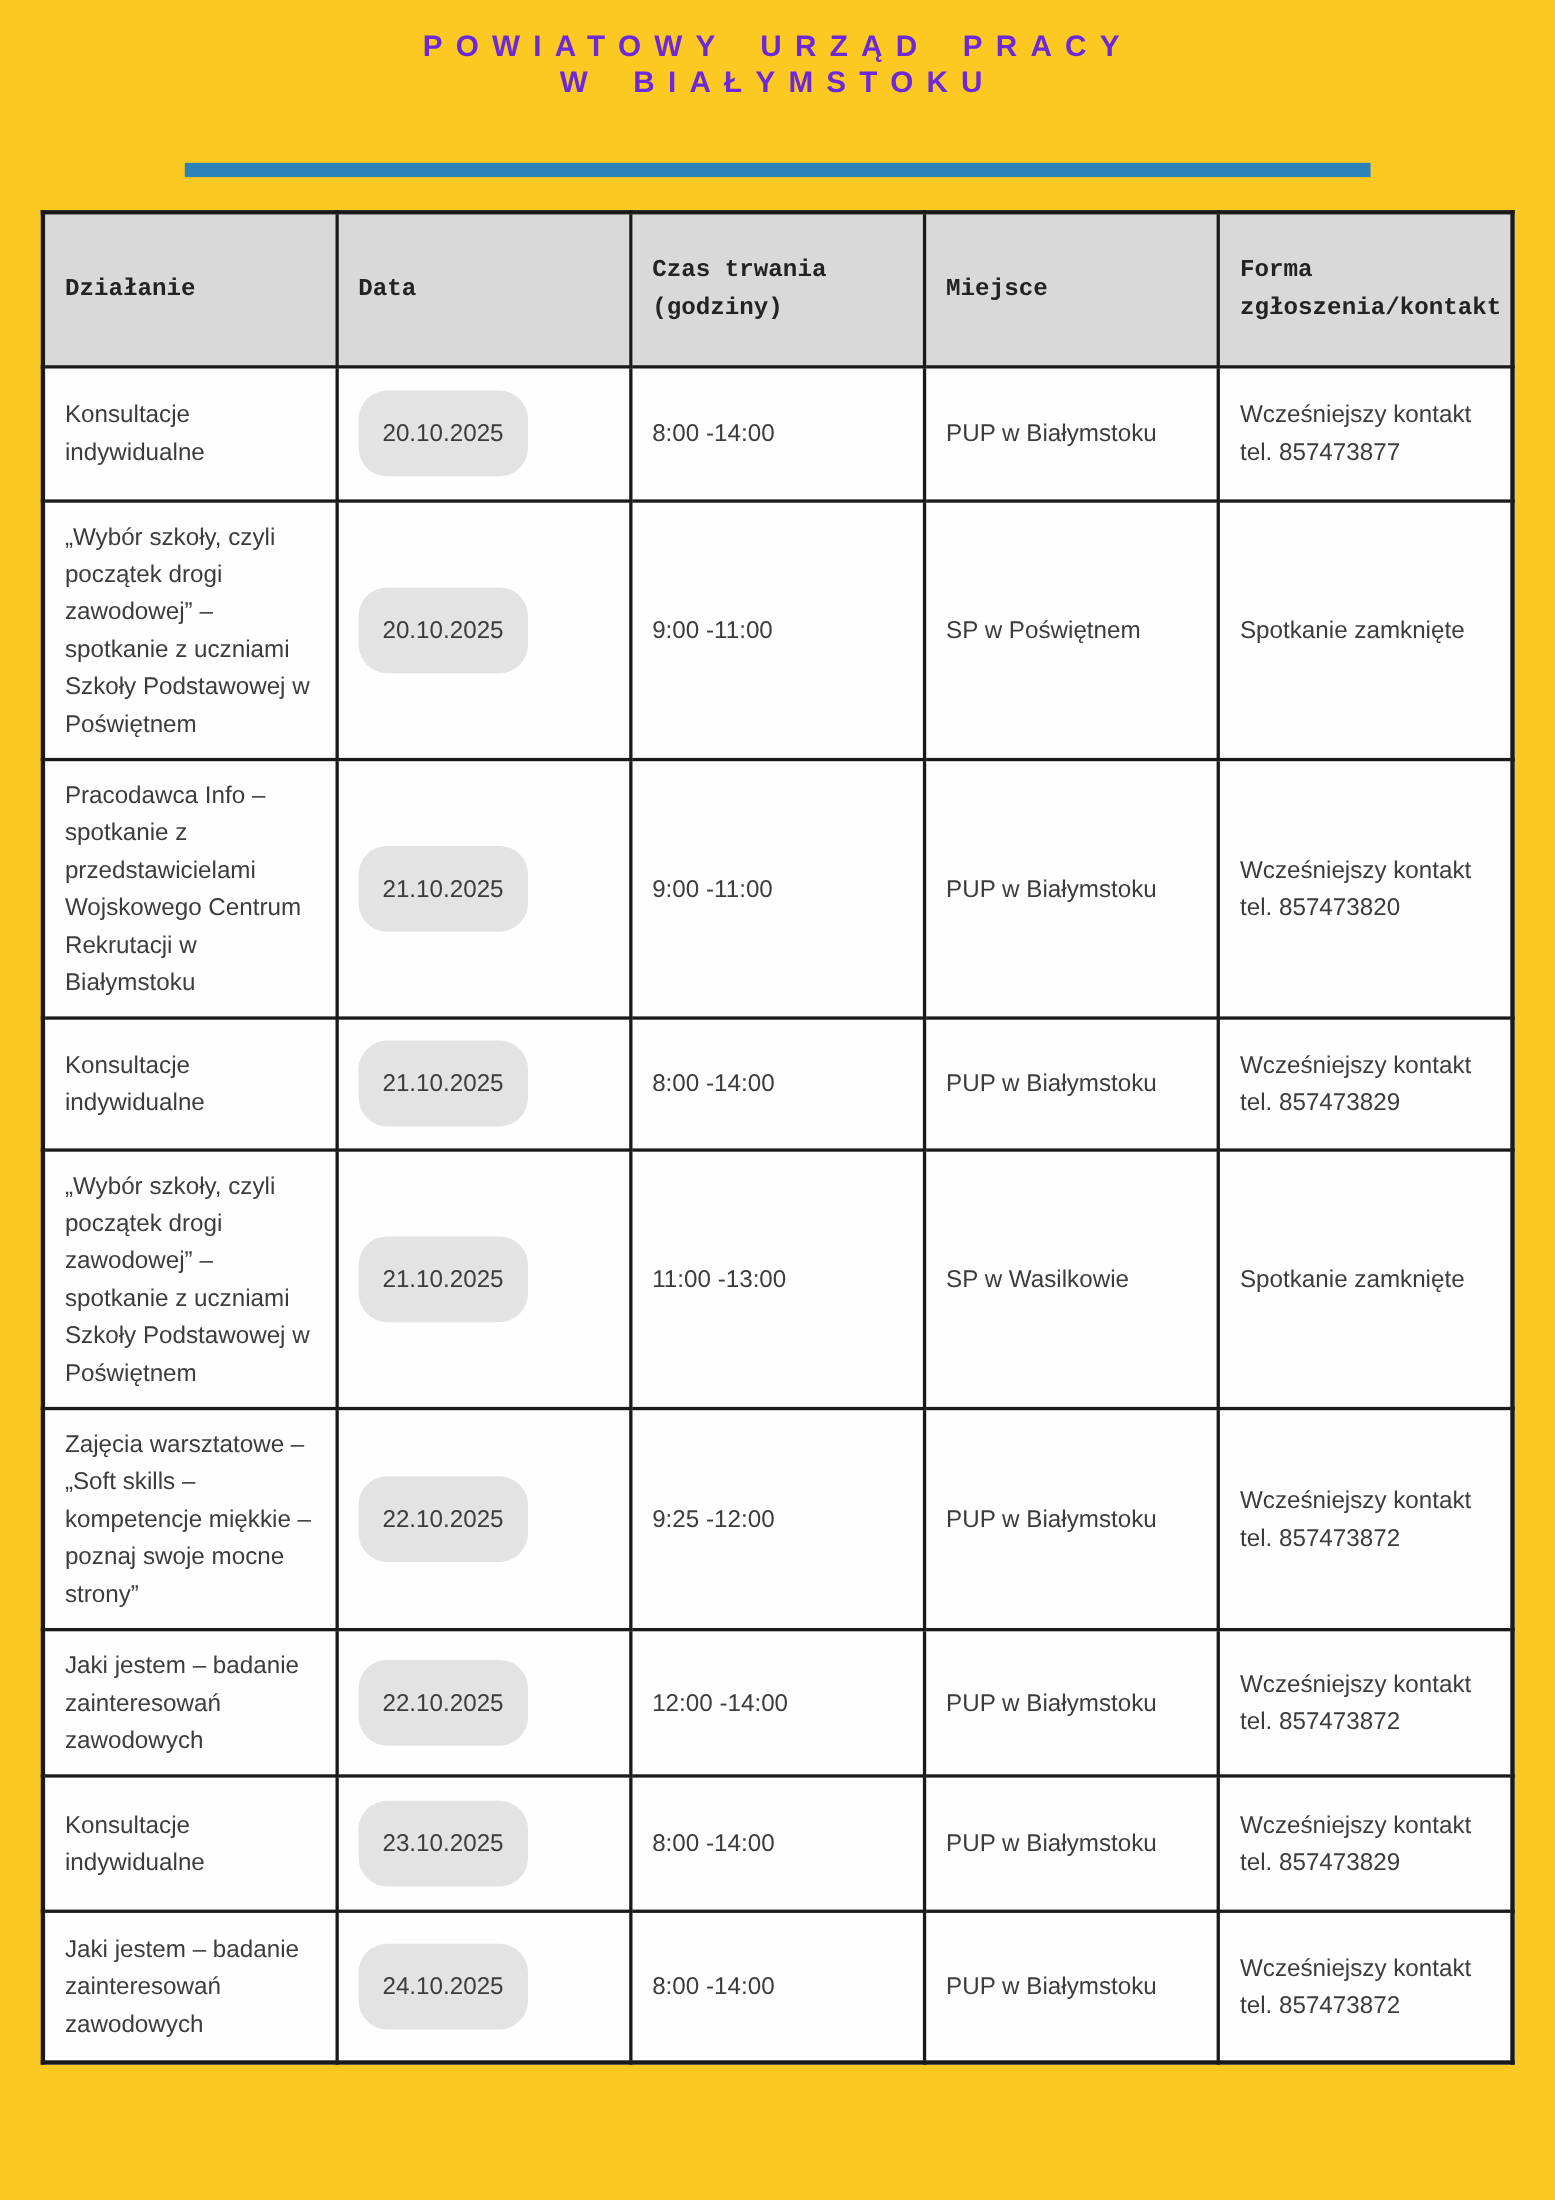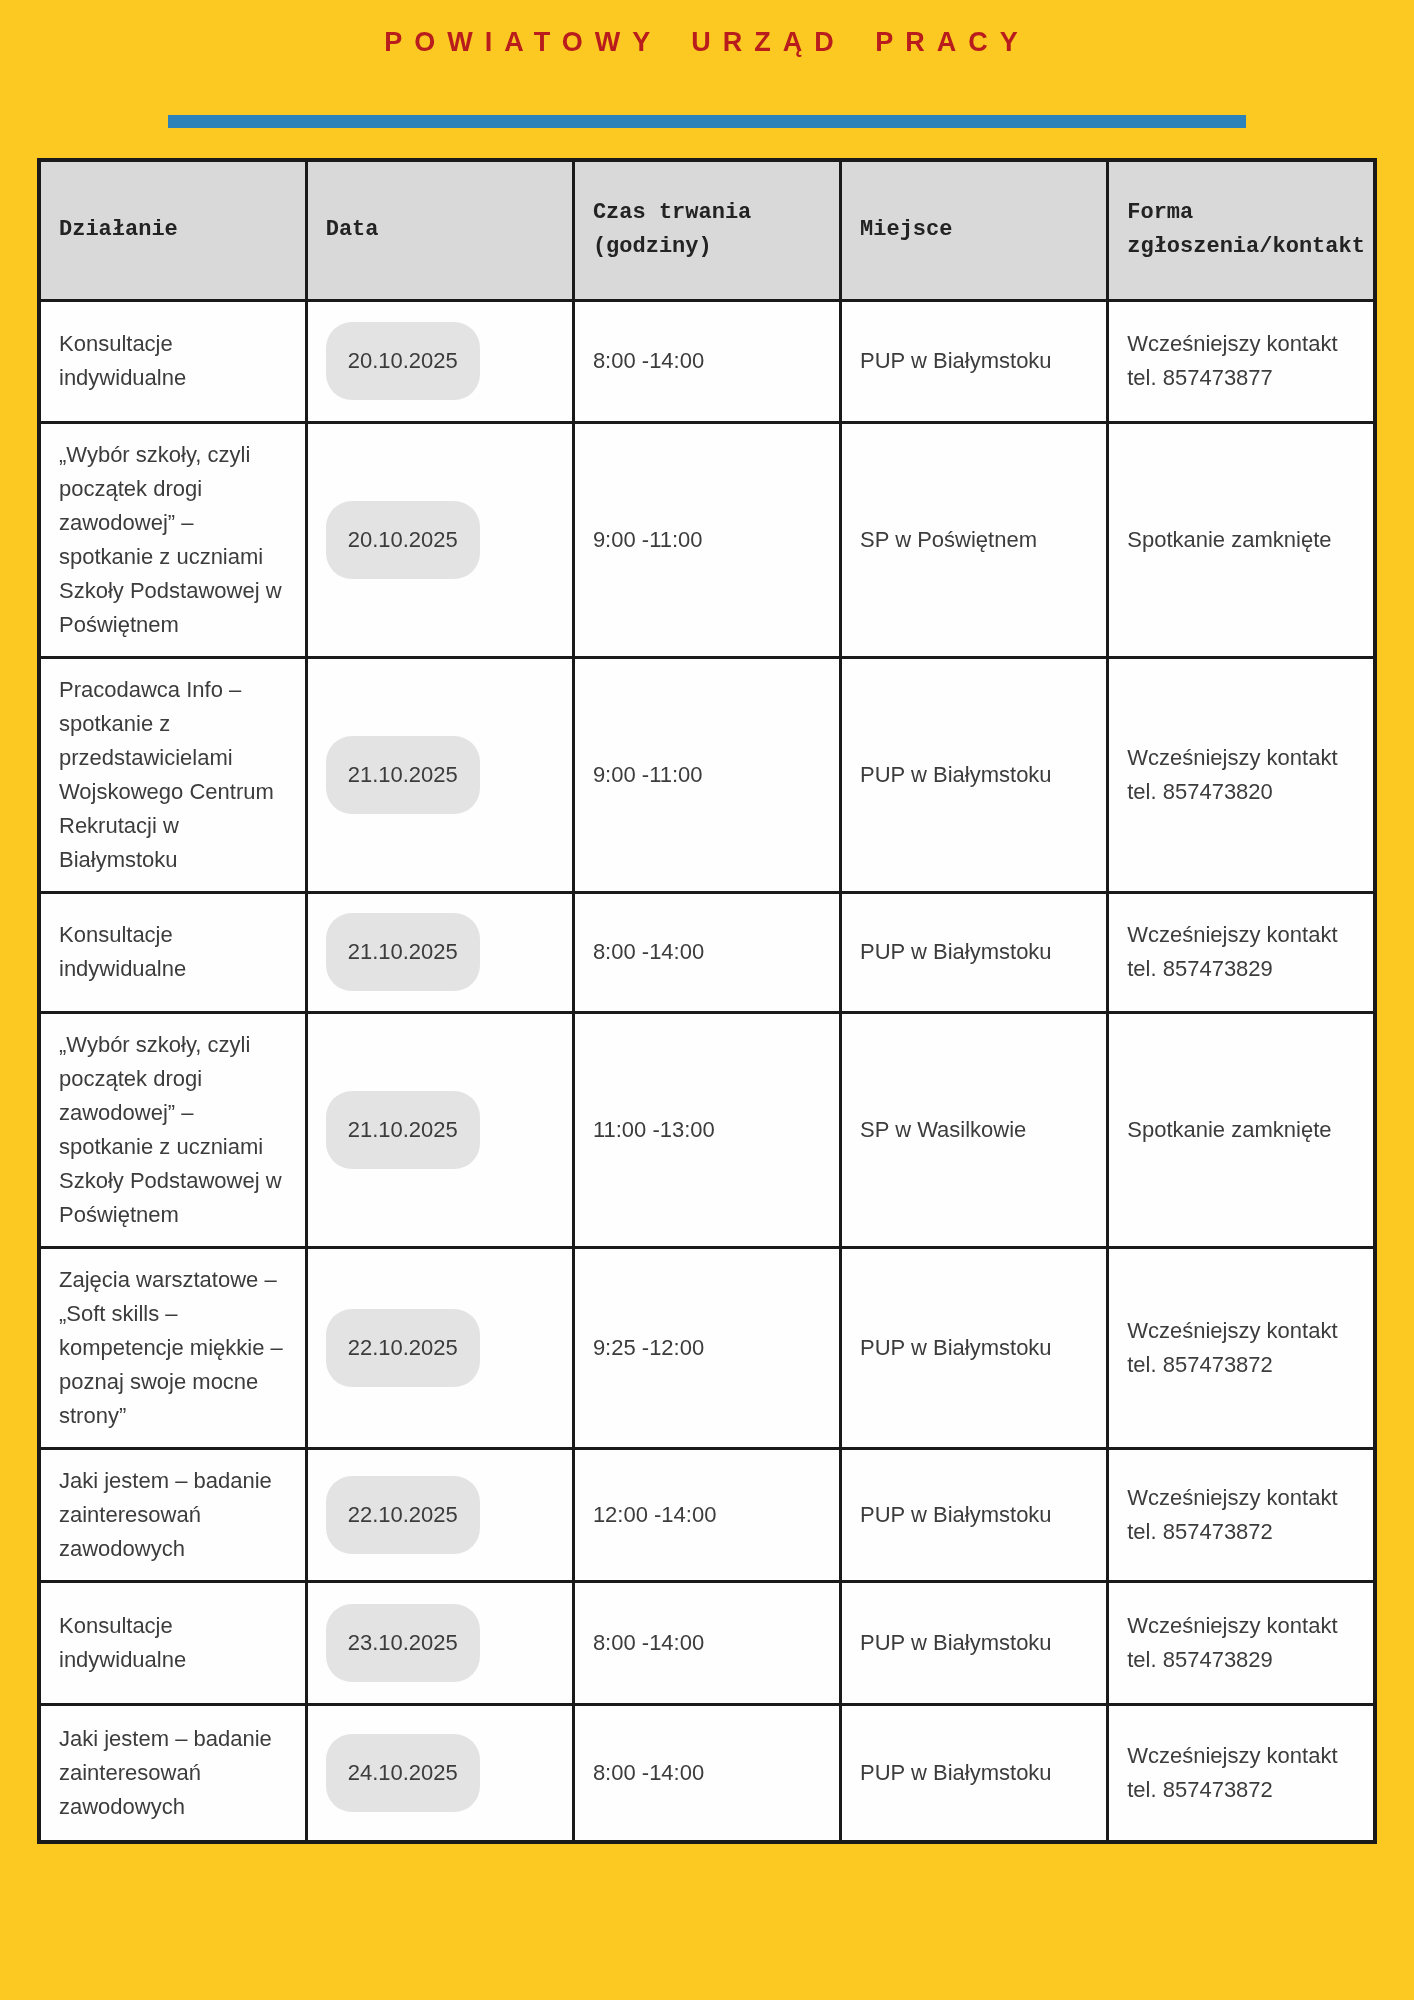--- a/index.html
+++ b/index.html
@@ -5,21 +5,21 @@
   html,body{margin:0;padding:0;}
   body{
     width:1414px;height:2000px;
     background:#FBC922;
     font-family:"Liberation Sans",sans-serif;
     overflow:hidden;
   }
   .page-header{
     padding-top:26px;
     text-align:center;
-    color:#b91c1c;
+    color:#6d28d9;
     font-weight:bold;
     font-size:27px;
     line-height:33px;
     letter-spacing:12px;
     word-spacing:10px;
   }
   .divider{
     width:1078px;height:13px;
     background:#2D83B9;
     margin:56px auto 0 auto;
@@ -70,20 +70,21 @@
   tr.h-r7{height:122px;}
   tr.h-r8{height:131px;}
   tr.h-r9{height:123px;}
   tr.h-r10{height:138px;}
 </style>
 </head>
 <body>
 
 <div class="page-header">
   <div>POWIATOWY URZĄD PRACY</div>
+  <div>W BIAŁYMSTOKU</div>
 </div>
 
 <div class="divider"></div>
 
 <table class="schedule">
   <colgroup>
     <col style="width:20%">
       <col style="width:20%">
       <col style="width:20%">
       <col style="width:20%">

